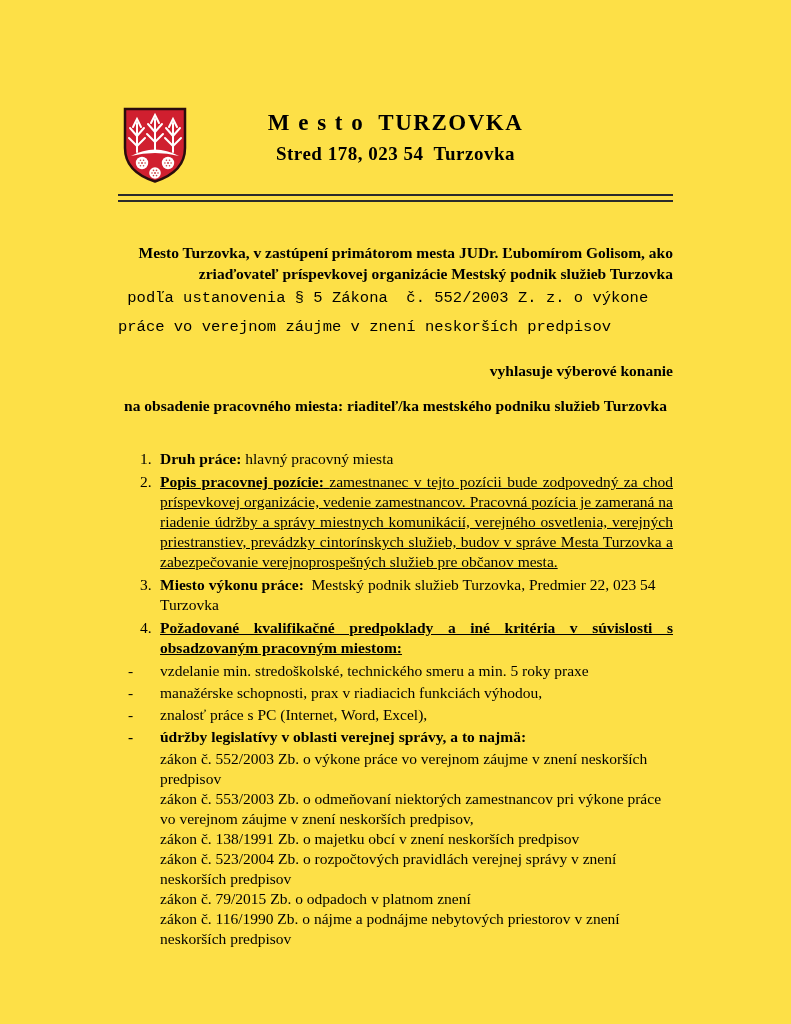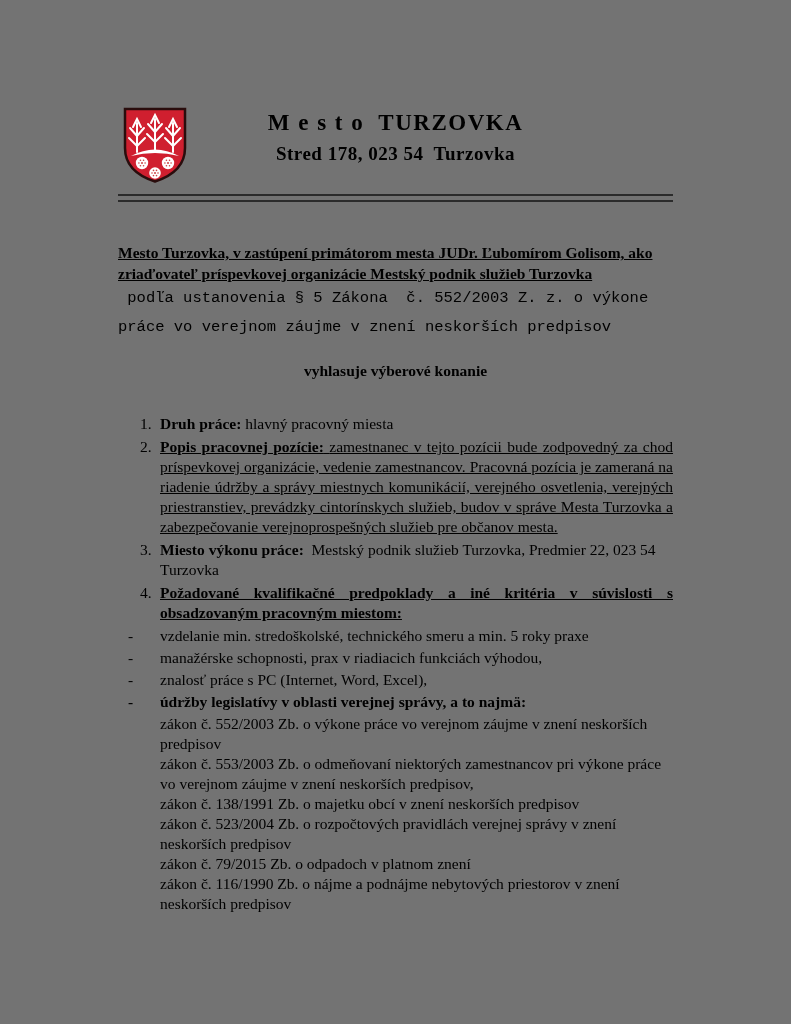--- a/index.html
+++ b/index.html
@@ -1,36 +1,36 @@
 <!DOCTYPE html>
 <html><head>
 <meta charset="utf-8">
 <style>
   html, body { margin:0; padding:0; background:#ffffff; }
   .page {
     position:relative;
     width:791px; height:1024px;
     box-sizing:border-box;
     padding:106px 118px 30px 118px;
-    background:#737373;
+    background:#fde047;
     color:#000000;
     font-family:"Liberation Serif", "DejaVu Serif", serif;
     font-size:15.5px;
     line-height:20px;
     overflow:hidden;
   }
   .header { position:relative; height:78px; }
   .crest { position:absolute; left:3px; top:0; width:68px; height:78px; }
   .titles { text-align:center; }
   .title1 { font-weight:bold; font-size:23px; line-height:26px; letter-spacing:1.5px; white-space:pre; padding-top:4px; }
   .title2 { font-weight:bold; font-size:19px; line-height:26px; letter-spacing:0.5px; white-space:pre; margin-top:5px; }
   .rule { margin-top:10px; height:4px; border-top:2px solid #2b2b2b; border-bottom:2px solid #2b2b2b; }
-  .issuer { margin-top:40px; text-align:left; font-weight:bold; line-height:21px;text-decoration:underline; }
+  .issuer { margin-top:40px; text-align:right; font-weight:bold; line-height:21px; }
   .legal { white-space:pre-wrap; line-height:29px;font-family:Liberation Mono, monospace; }
-  .announce { margin-top:19px; text-align:center; font-weight:bold; }
+  .announce { margin-top:19px; text-align:right; font-weight:bold; }
   .position { margin-top:15px; text-align:center; font-weight:bold; }
   .list { margin-top:33px; }
   .li { display:flex; margin-bottom:3px; }
   .li .num { flex:0 0 20px; margin-left:22px; }
   .li .li-body { flex:1; }
   .justify { text-align:justify;text-decoration:underline; }
   .prewrap { white-space:pre-wrap; }
   .dash { display:flex; margin-bottom:2px; }
   .dash .mark { flex:0 0 32px; margin-left:10px; }
   .dash .dash-body { flex:1; }
@@ -106,20 +106,21 @@
   </div>
 
   <div class="rule"></div>
 
   <div class="issuer">Mesto Turzovka, v zastúpení primátorom mesta JUDr. Ľubomírom Golisom, ako zriaďovateľ príspevkovej organizácie Mestský podnik služieb Turzovka</div>
 
   <div class="legal"> podľa ustanovenia § 5 Zákona  č. 552/2003 Z. z. o výkone práce vo verejnom záujme v znení neskorších predpisov</div>
 
   <div class="announce">vyhlasuje výberové konanie</div>
 
+  <div class="position">na obsadenie pracovného miesta: riaditeľ/ka mestského podniku služieb Turzovka</div>
 
   <div class="list">
 
     <div class="li">
       <span class="num">1.</span>
       <div class="li-body"><b>Druh práce:</b> <span>hlavný pracovný miesta</span></div>
     </div>
 
     <div class="li">
       <span class="num">2.</span>

